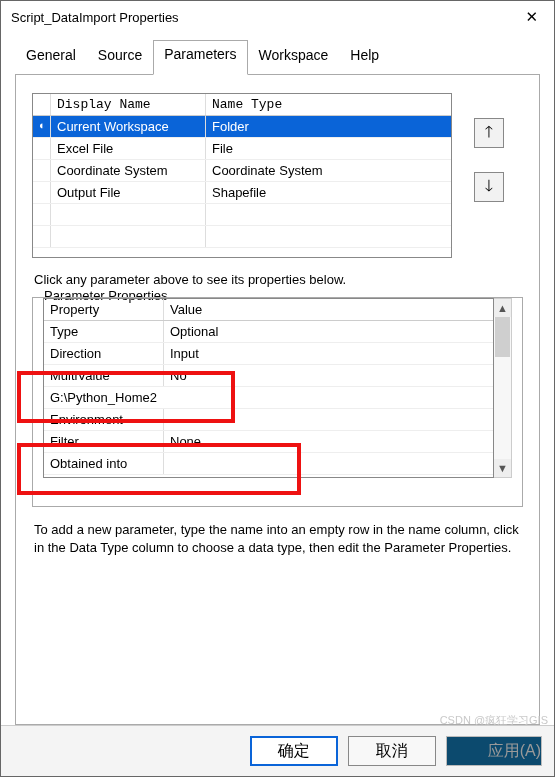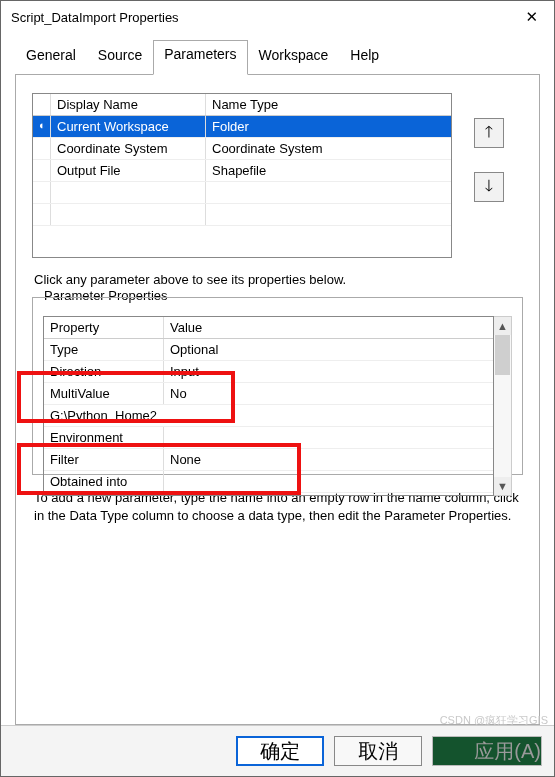--- a/index.html
+++ b/index.html
@@ -67,21 +67,21 @@
   .toprow { display: flex; }
   .paramtable {
     border: 1px solid #888;
     width: 420px;
     height: 165px;
     overflow: hidden;
     font-size: 13px;
   }
   .pt-head, .pt-row { display: flex; height: 22px; }
   .pt-head { background: #fff; border-bottom: 1px solid #ccc; }
-  .pt-head .cell { font-weight: normal; }
+  .pt-head .cell { font-weight: normal; font-family: Liberation Mono, monospace; }
   .cell { padding: 3px 6px; white-space: nowrap; overflow: hidden; }
   .cell.gutter { width: 18px; flex: none; border-right: 1px solid #ddd; text-align:center; font-size:11px; color:#000;}
   .cell.c1 { width: 155px; flex: none; border-right: 1px solid #ddd; }
   .cell.c2 { flex: 1; }
   .pt-row { border-bottom: 1px solid #eee; }
   .pt-row.selected { background: #0a64d8; color: #fff; }
   .pt-row.selected .cell.gutter { background:#0a64d8; color:#fff; }
   .sidebtns { margin-left: 22px; display:flex; flex-direction:column; gap:24px; padding-top:25px;}
   .arrowbtn {
     width: 30px; height: 30px; border:1px solid #888; background:#f2f2f2;
@@ -91,22 +91,22 @@
   .hint { margin: 14px 0 8px 2px; font-size: 13px; }
   .fieldset {
     margin-top: 2px;
     position: relative;
   }
   .legend {
     position: absolute; top: -9px; left: 8px; background:#fff; padding:0 4px; font-size:13px;
   }
   .fsbox {
     border: 1px solid #aaa;
-    padding: 18px 10px 0 10px;
-    height: 178px;
+    padding: 0 10px 0 10px;
+    height: 210px;
     position: relative;
   }
   .propwrap {
     display:flex; height: 180px;
   }
   .proptable {
     flex:1;
     border:1px solid #888;
     overflow:hidden;
     font-size:13px;
@@ -121,24 +121,24 @@
   .thumb { position:absolute; top:0; left:1px; right:1px; height:40px; background:#cfcfcf;}
   .bottomhint { margin: 14px 2px 0 2px; font-size: 13px; line-height:1.35; }
   .footer {
     border-top: 1px solid #ccc;
     padding: 10px 12px;
     display:flex; justify-content:flex-end; gap:10px;
     background:#f4f4f4;
   }
   .btn {
     min-width: 88px; height: 30px; border:1px solid #888; background:#f8f8f8;
-    font-size:20px; cursor:default; display:flex; align-items:center; justify-content:center;
+    font-size:16px; cursor:default; display:flex; align-items:center; justify-content:center;
   }
   .btn.primary { border:2px solid #0a64d8; background:#fff; }
-  .btn.disabled { color:#999; border-color:#bbb; background:#14532d;padding-left:41px;}
+  .btn.disabled { color:#999; border-color:#bbb; background:#0c4a6e;padding-left:41px;}
   .redbox { position:absolute; border:4px solid #e11; pointer-events:none; }
   #rb1 { left: 16px; top: 370px; width: 218px; height: 52px; }
   #rb2 { left: 16px; top: 442px; width: 284px; height: 52px; }
   .watermark {
     position:absolute; right:6px; bottom:48px; font-size:11px; color:#c9c9c9;
     pointer-events:none;
   }
 </style>
 </head>
 <body>
@@ -166,20 +166,25 @@
           <div class="cell c1">Display Name</div>
           <div class="cell c2">Name Type</div>
         </div>
         <div class="pt-row selected">
           <div class="cell gutter">◐</div>
           <div class="cell c1">Current Workspace</div>
           <div class="cell c2">Folder</div>
         </div>
         <div class="pt-row">
           <div class="cell gutter"></div>
+          <div class="cell c1">Excel File</div>
+          <div class="cell c2">File</div>
+        </div>
+        <div class="pt-row">
+          <div class="cell gutter"></div>
           <div class="cell c1">Coordinate System</div>
           <div class="cell c2">Coordinate System</div>
         </div>
         <div class="pt-row">
           <div class="cell gutter"></div>
           <div class="cell c1">Output File</div>
           <div class="cell c2">Shapefile</div>
         </div>
         <div class="pt-row">
             <div class="cell gutter"></div>

